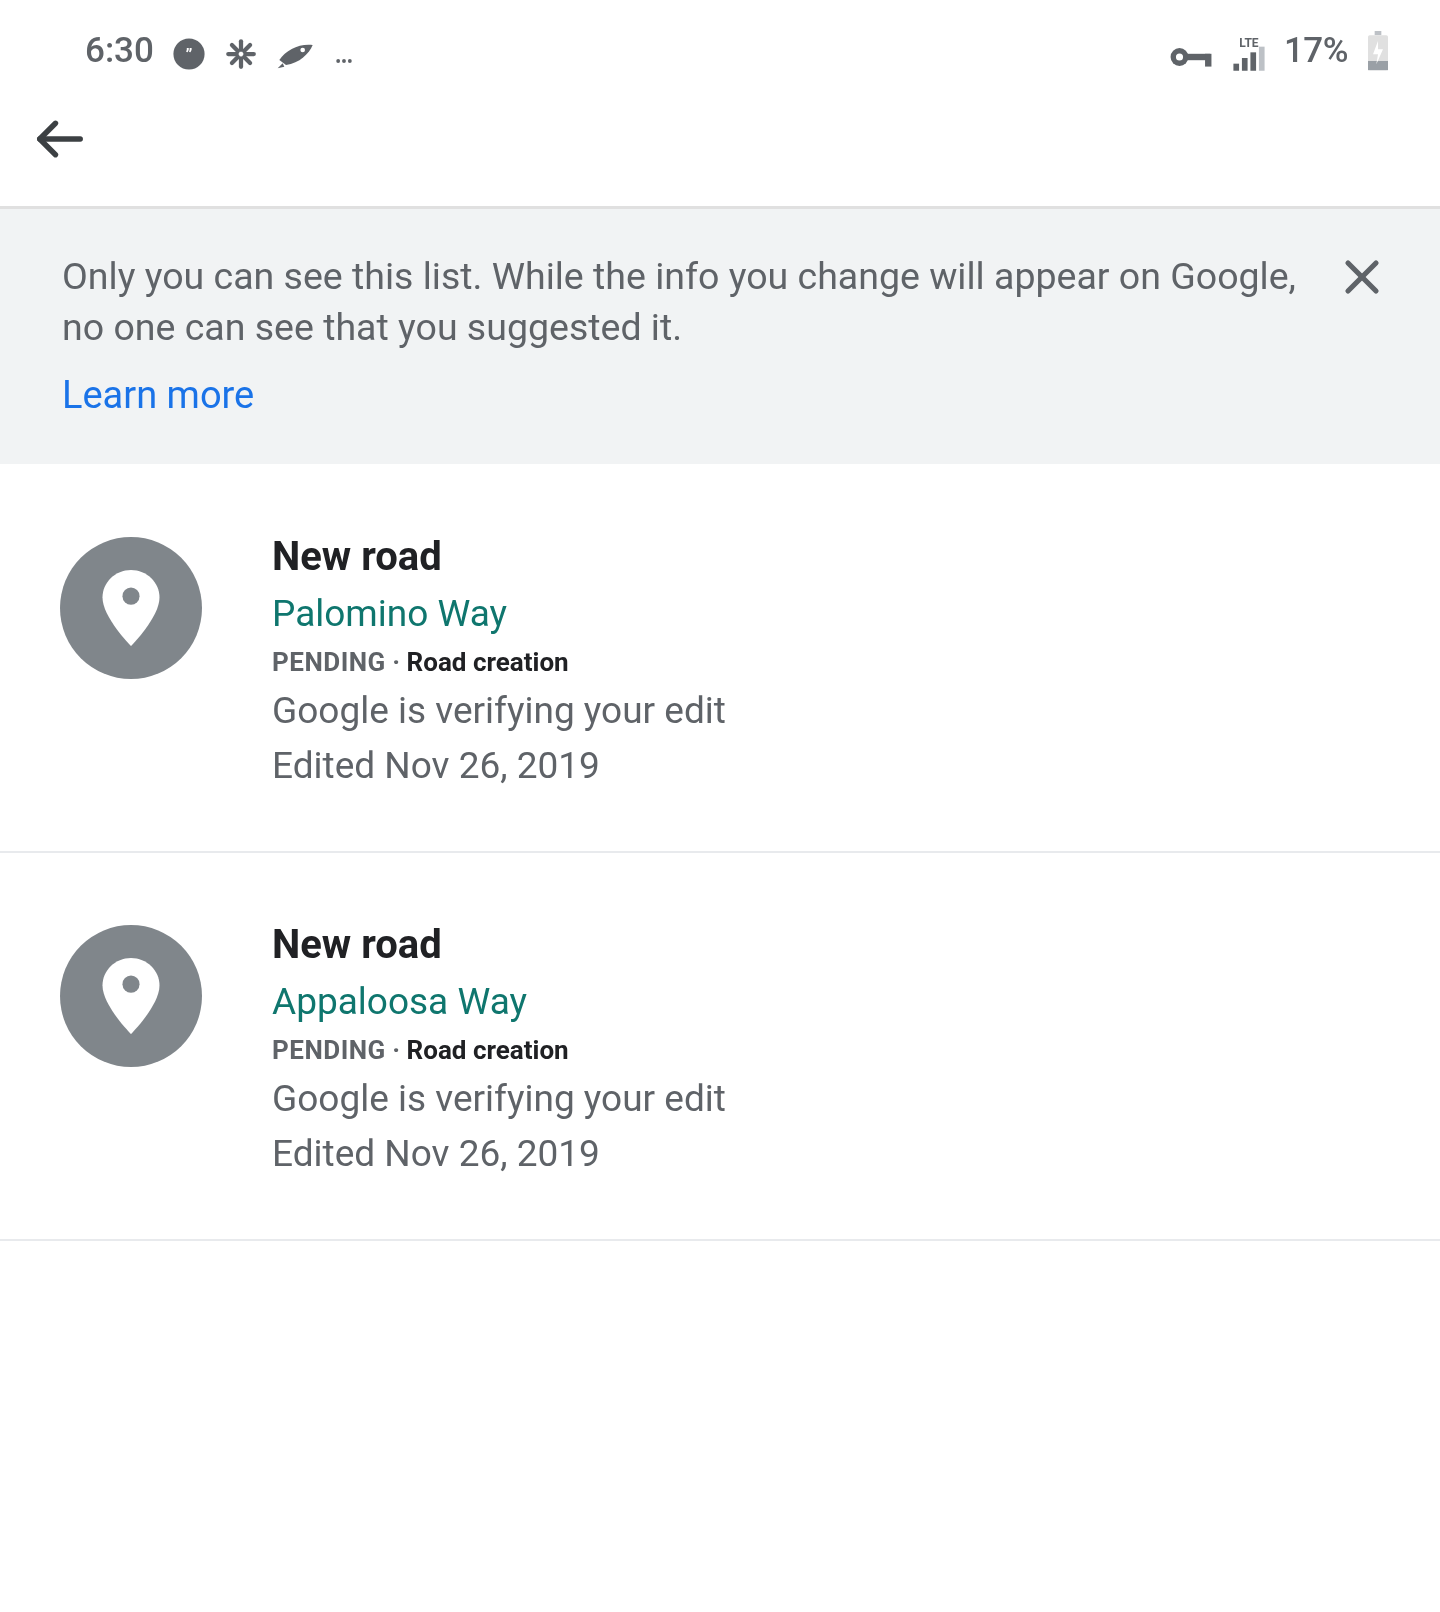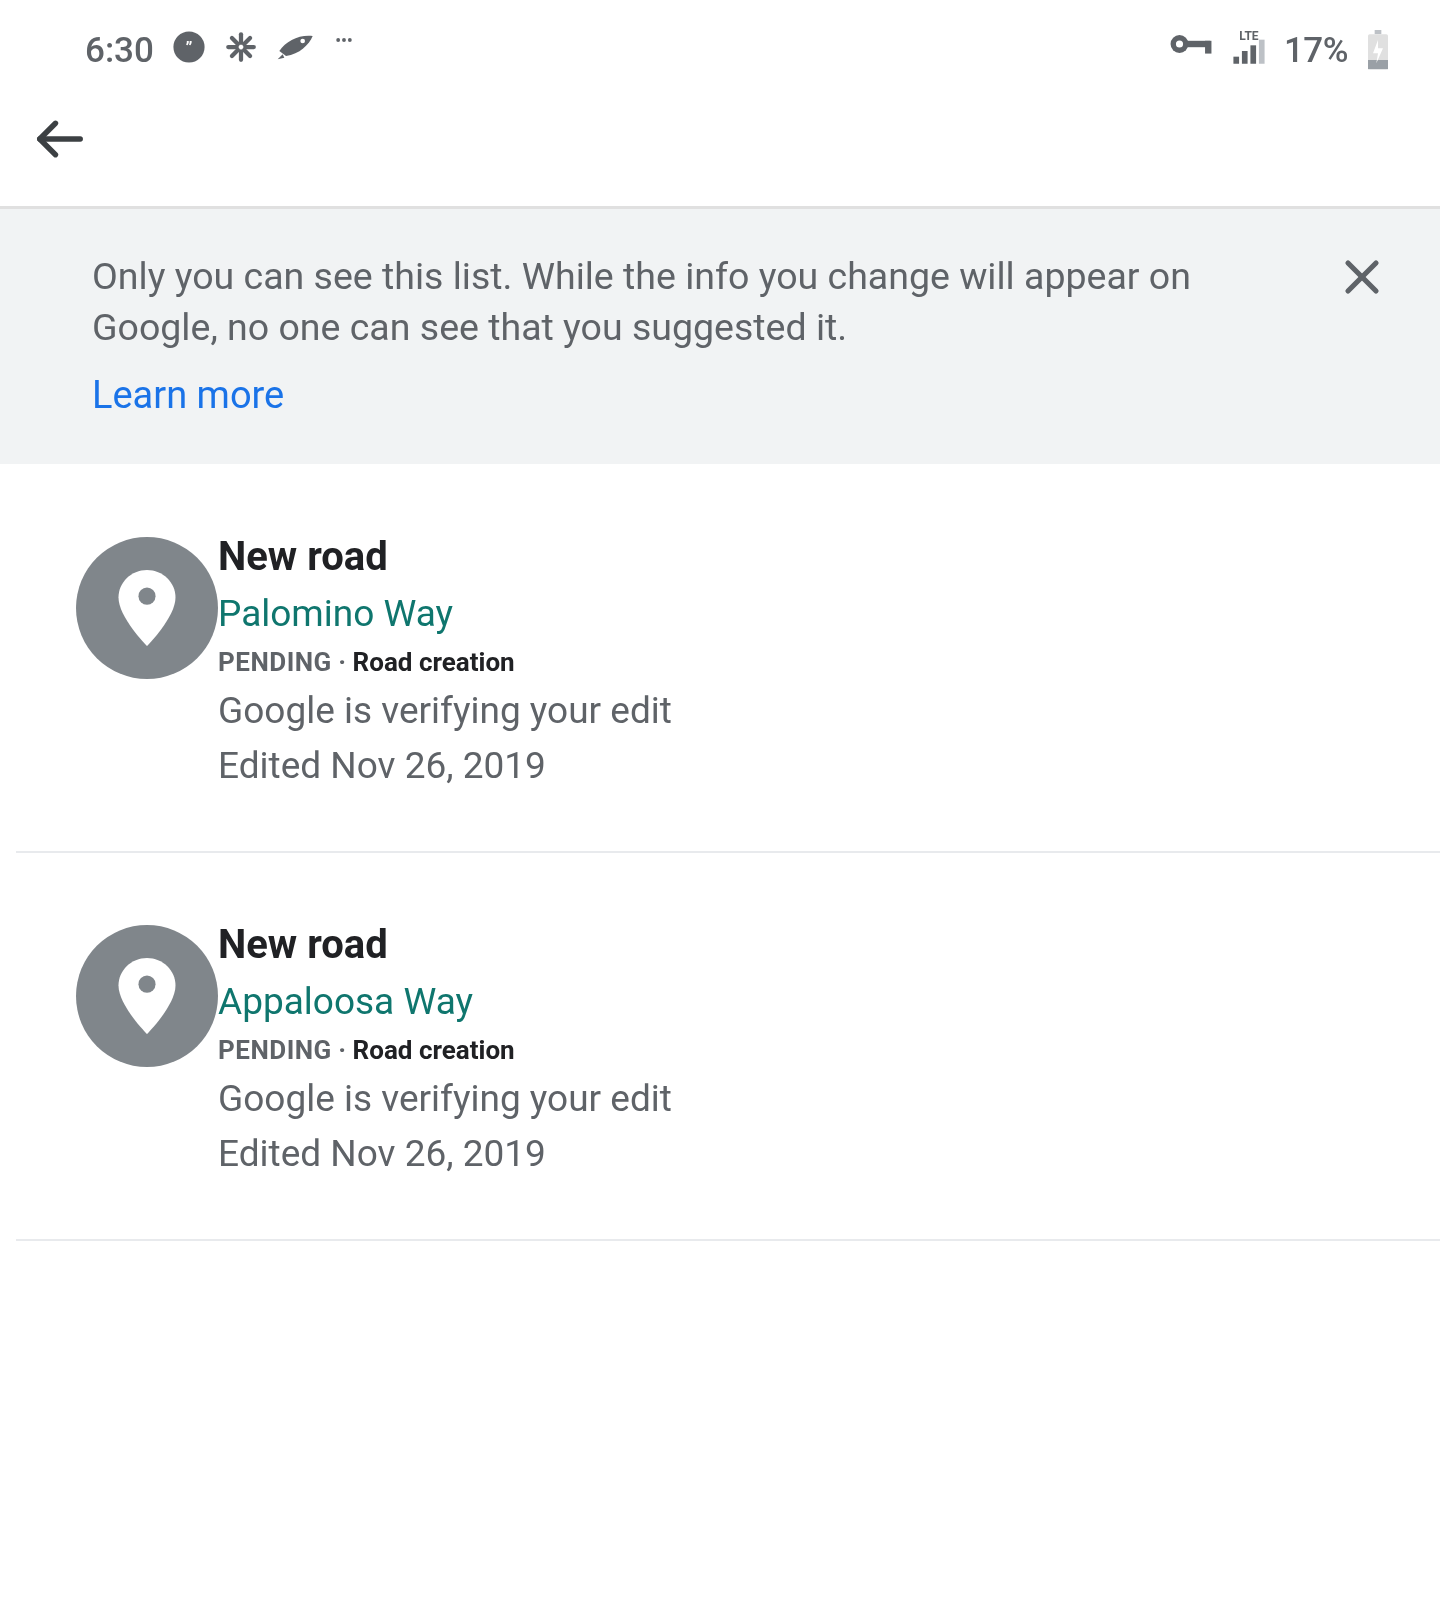--- a/index.html
+++ b/index.html
@@ -16,21 +16,21 @@
     display: flex;
     align-items: center;
     justify-content: space-between;
     padding: 0 50px 0 85px;
     color: #5f6368;
     font-size: 34px;
     font-weight: 500;
   }
   .status-left, .status-right {
     display: flex;
-    align-items: flex-start;
+    align-items: flex-end;
     gap: 18px;
     margin-top: 28px;
   }
   .status-left .time { font-size: 35px; }
   .status-icon { display: inline-flex; align-items: center; }
   .status-right .battery-pct { font-size: 35px; letter-spacing: -0.5px; }
 
   
   .app-bar {
     height: 137px;
@@ -50,21 +50,21 @@
   .app-title {
     text-align: center;
     font-size: 43px;
     font-weight: 500;
     color: #202124;
   }
 
   
   .info-banner {
     background: #f1f3f4;
-    padding: 42px 40px 42px 92px;
+    padding: 42px 40px 42px 62px;
     display: flex;
     align-items: flex-start;
     gap: 20px;
   }
   .info-text {
     flex: 1;
     font-size: 37.5px;
     line-height: 1.35;
     color: #5f6368;
   }
@@ -77,23 +77,23 @@
   .close-banner {
     padding: 2px 14px 0 0;
     cursor: pointer;
   }
 
   
   .edits-list { border-top: 1px solid #ffffff; }
   .edit-item {
     display: flex;
     align-items: flex-start;
+    gap: 70px;
     padding: 68px 60px 64px 60px;
     border-bottom: 2px solid #e8eaed;
-    margin-left: 16px;
   }
   .edit-icon {
     width: 142px;
     height: 142px;
     border-radius: 50%;
     background: #80868b;
     display: flex;
     align-items: center;
     justify-content: center;
     flex-shrink: 0;

